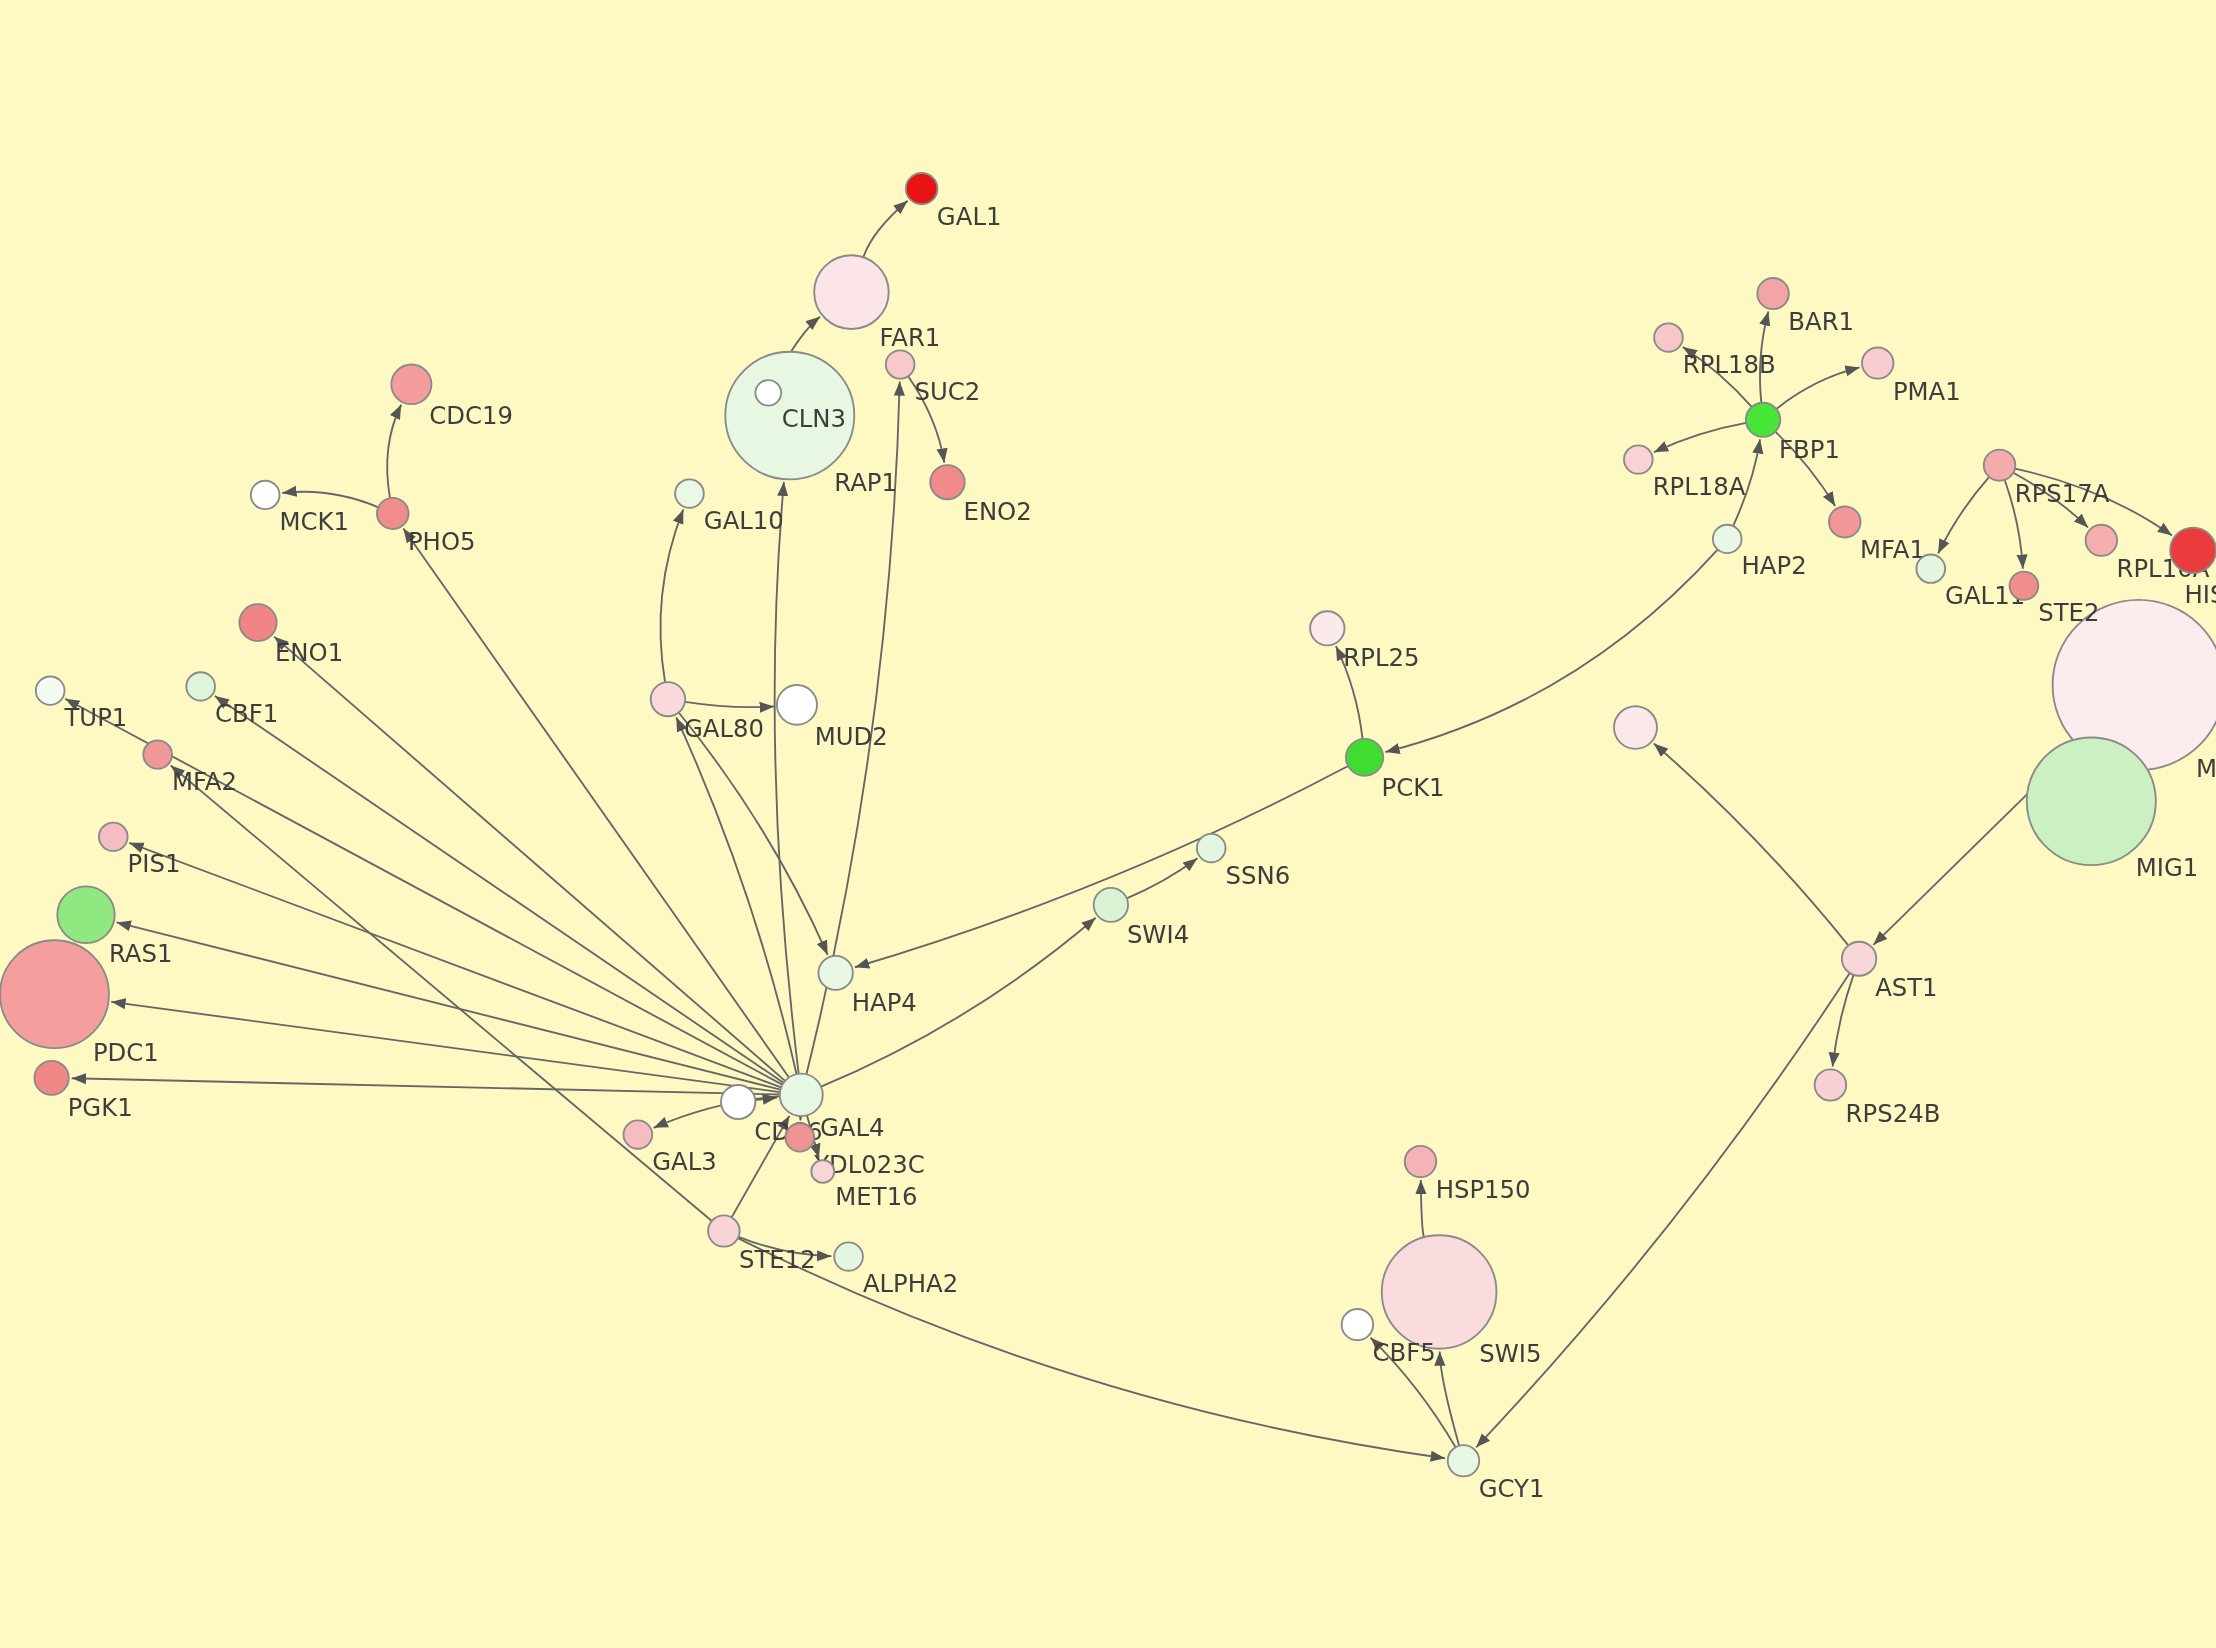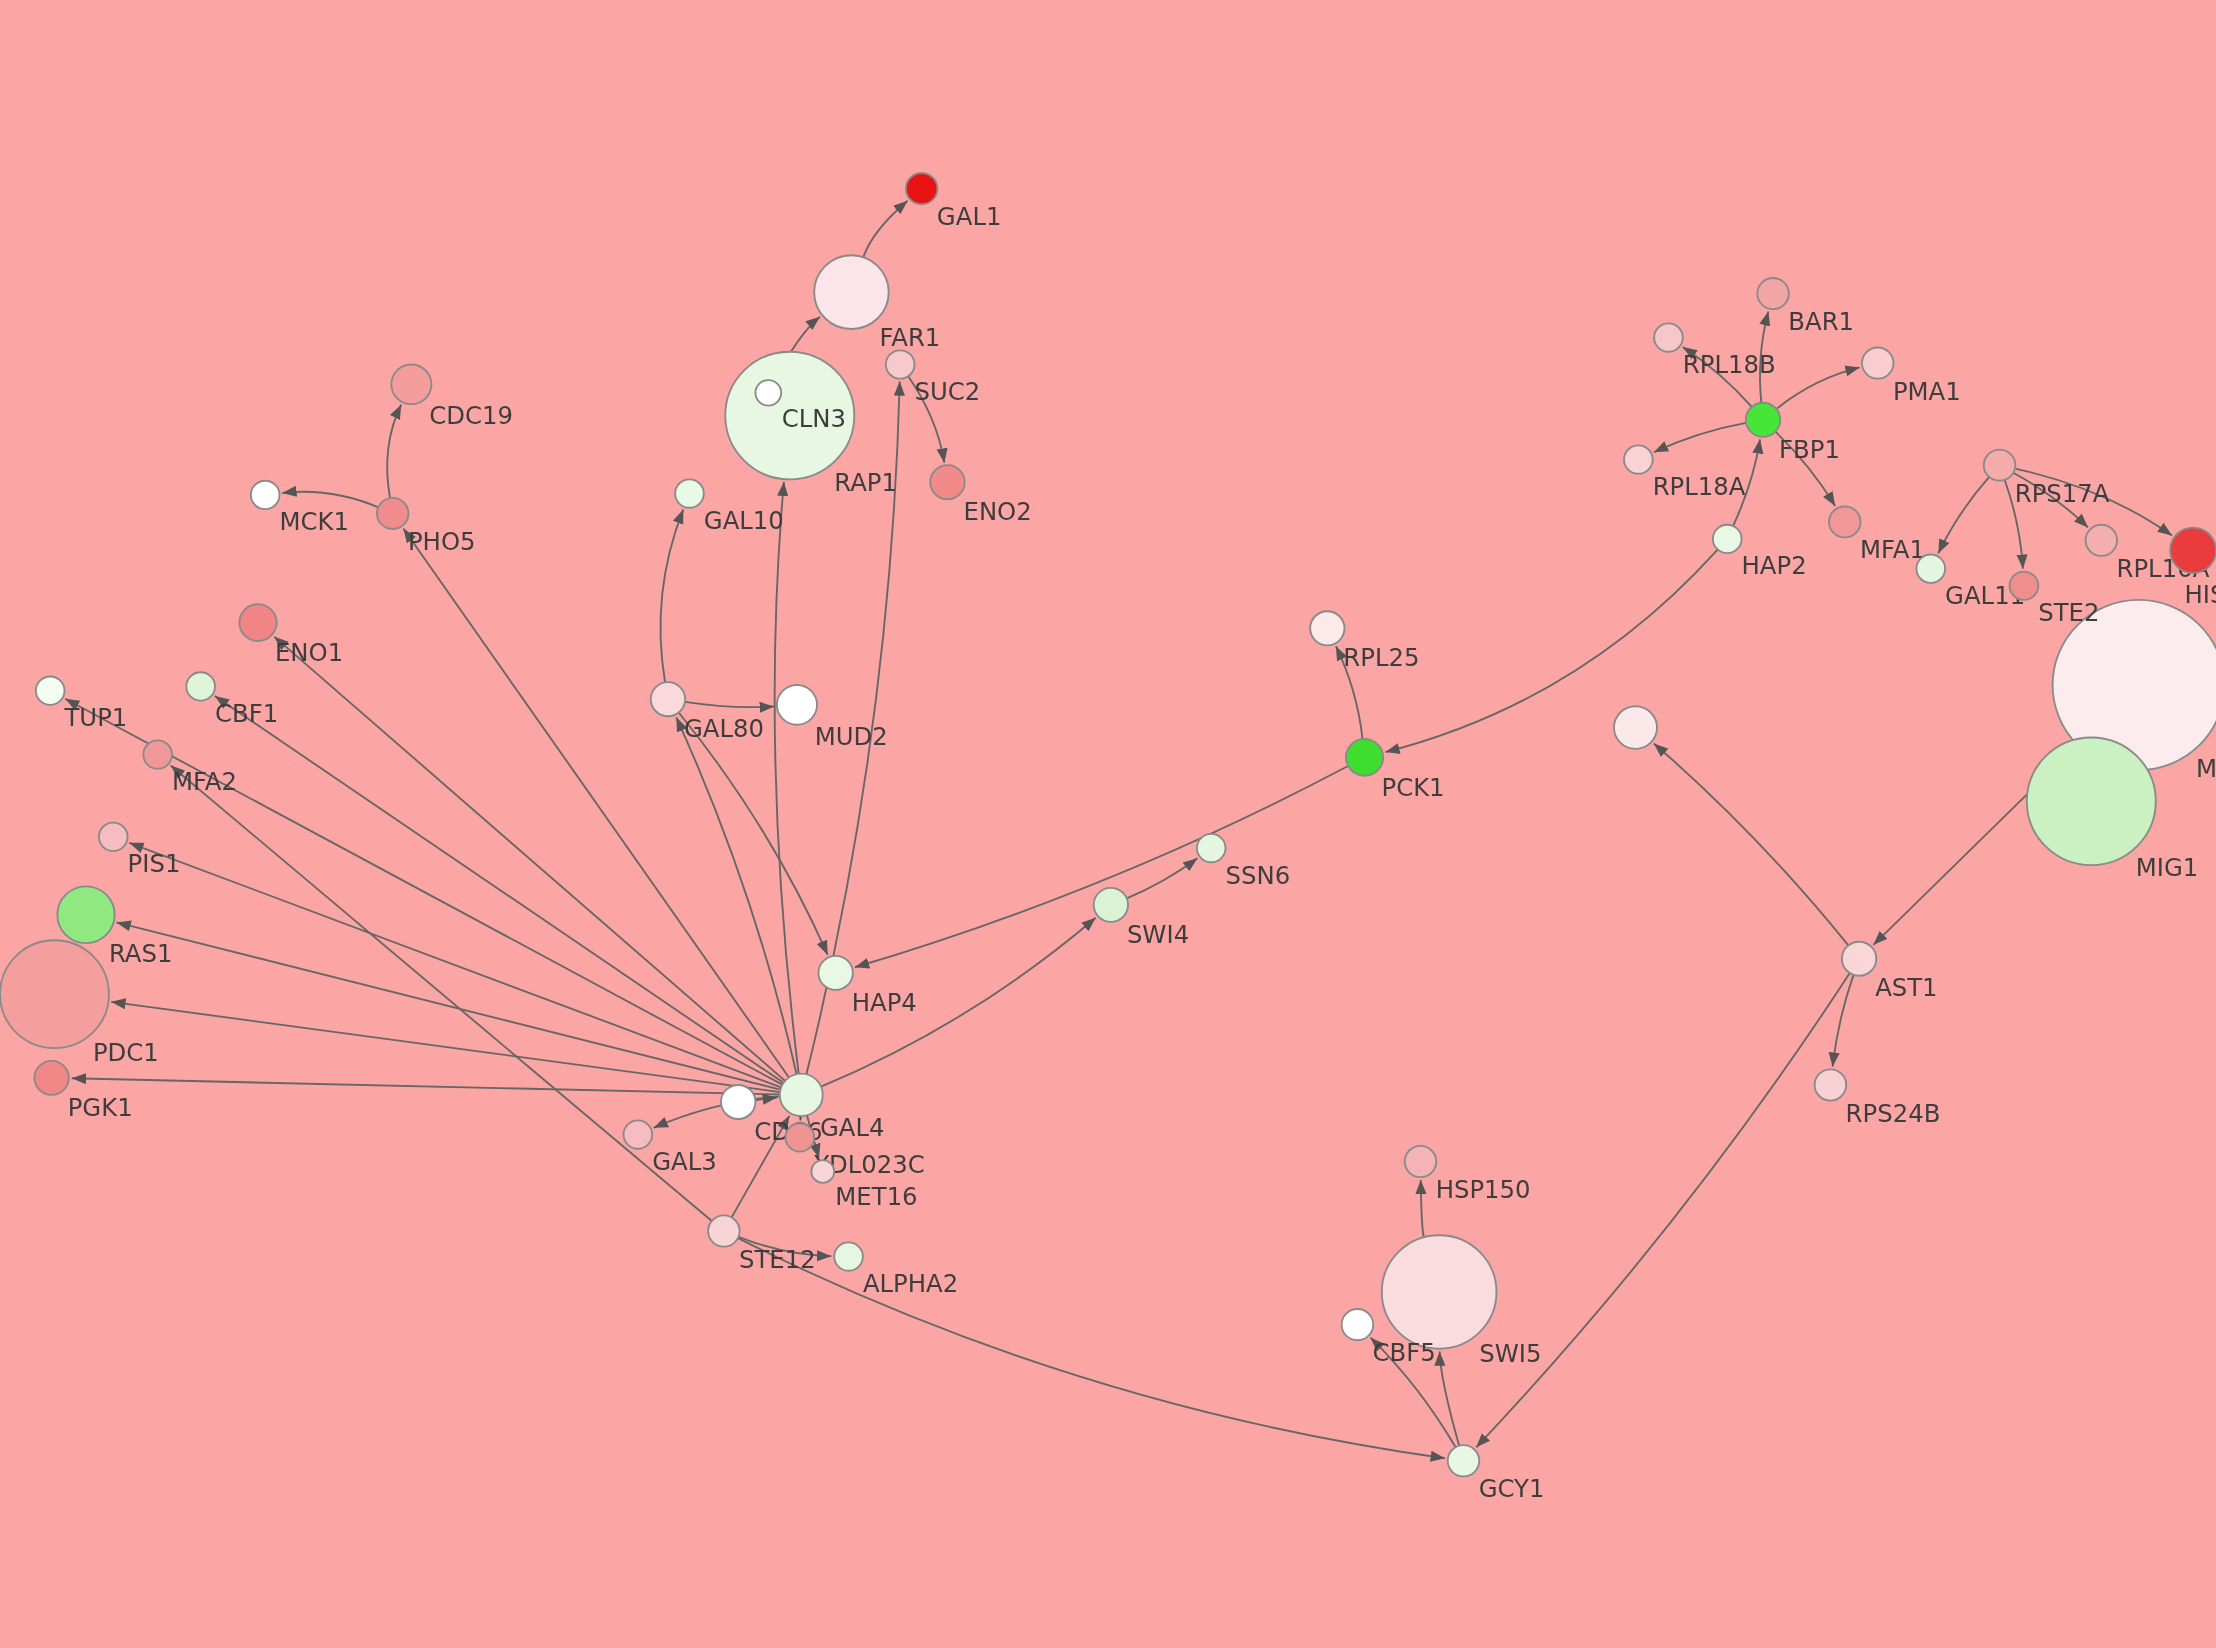--- a/index.html
+++ b/index.html
@@ -1,17 +1,17 @@
 <!DOCTYPE html>
 <html style="font-size:12.4px"><head>
 <meta charset="utf-8">
 <style>
   * { margin:0; padding:0; box-sizing:border-box; }
   html, body { width:2216px; height:1648px; background:#ffffff; overflow:hidden; }
-  #stage { width:2216px; height:1648px; position:relative; background:#fca5a5;text-decoration:underline; }
+  #stage { width:2216px; height:1648px; position:relative; background:#fef9c3;text-decoration:underline; }
   svg { display:block; width:100%; height:100%; }
   .edge { fill:none; stroke:#666666; stroke-width:1.3px; }
   circle.node { stroke:#8a8a8a; stroke-width:1.3px; }
   text.nlabel { font-family:"DejaVu Sans", sans-serif; font-size:17px; fill:#3d3d3d; }
 </style>
 </head>
 <body>
 
 <div id="stage">
   <svg id="graph" viewBox="0 0 1546 1162" preserveAspectRatio="none">

